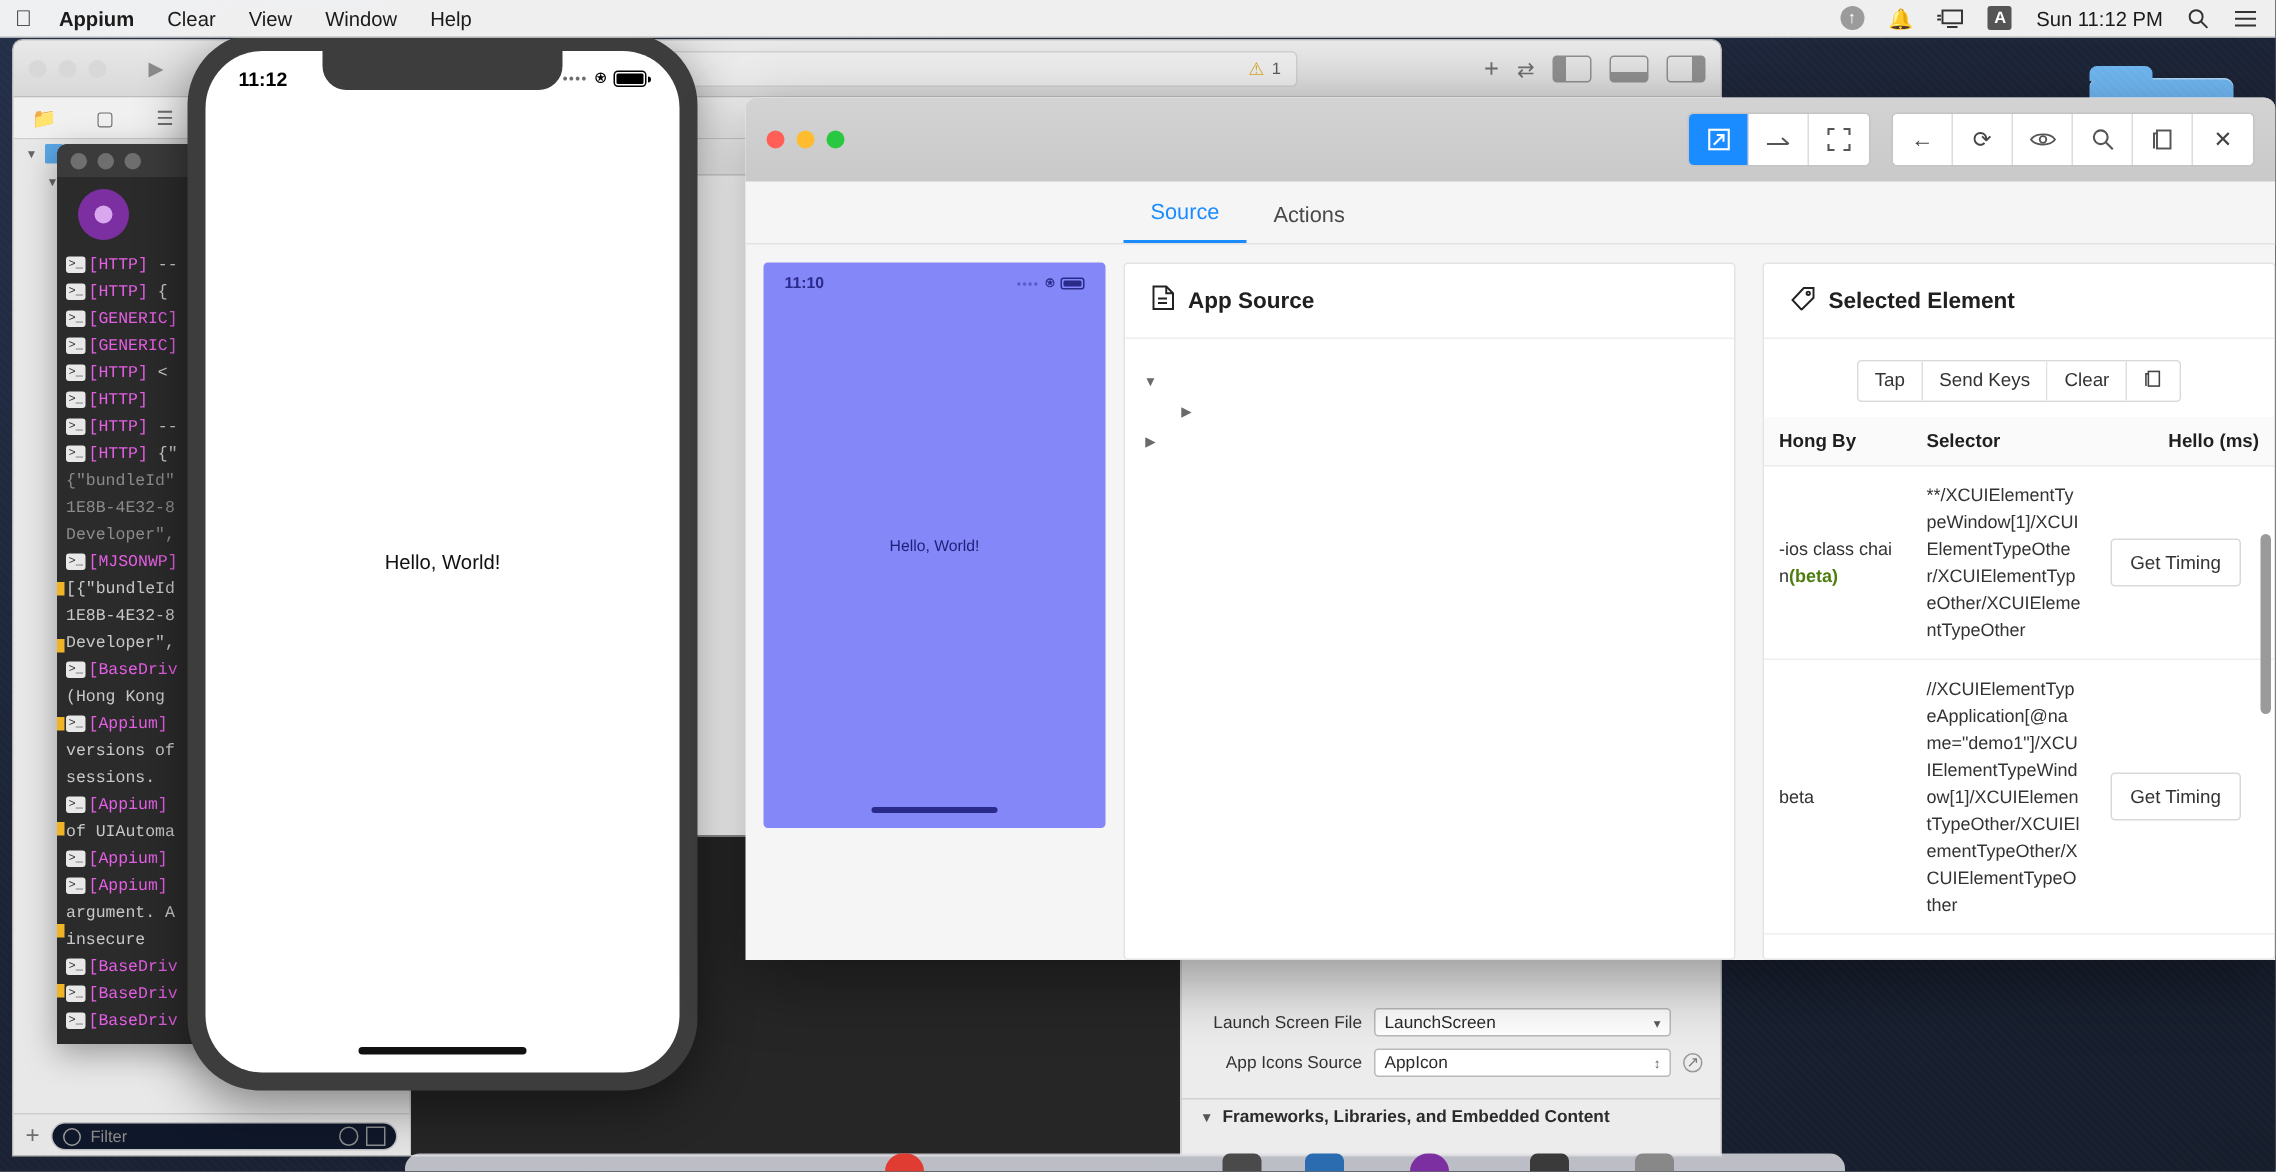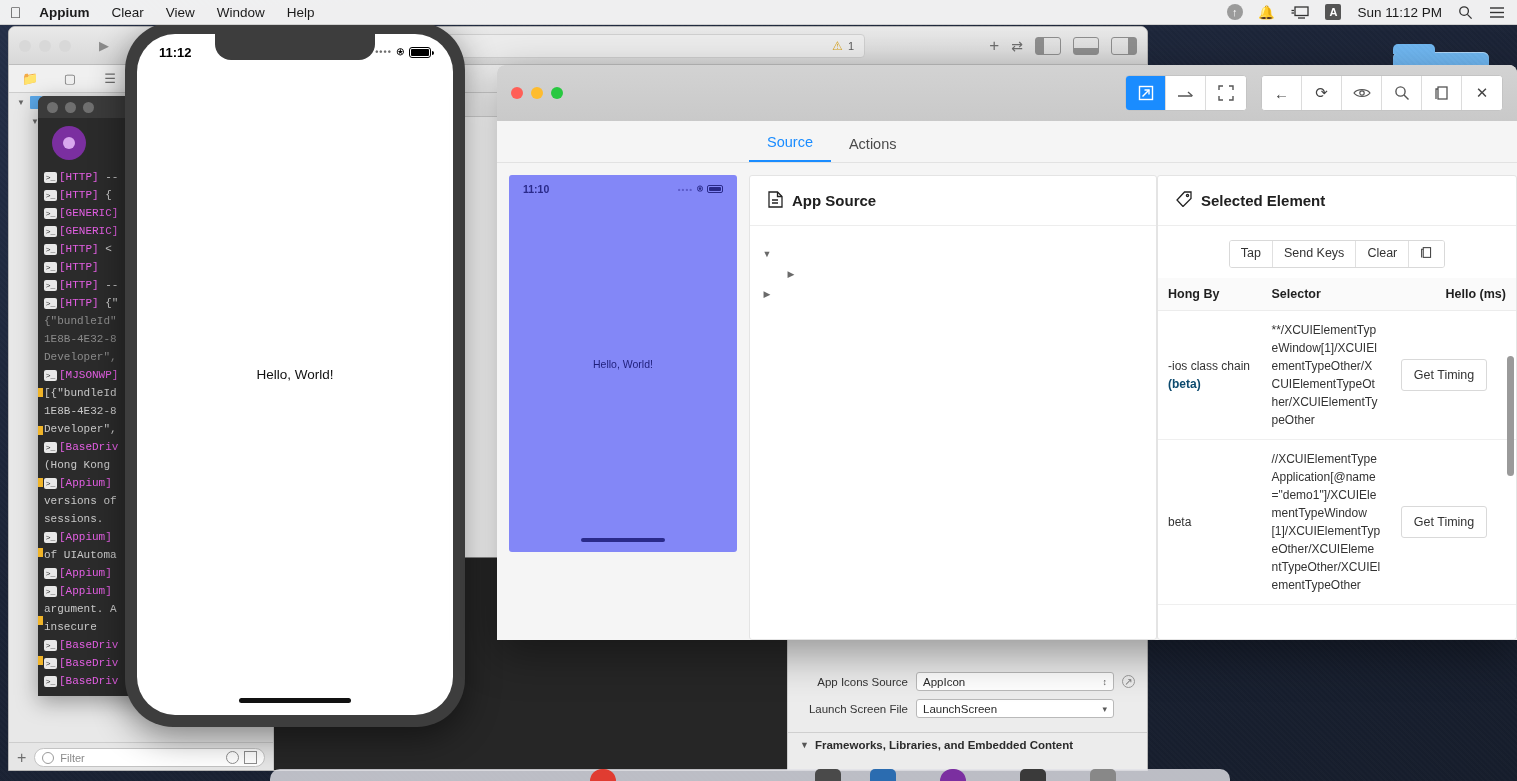--- a/index.html
+++ b/index.html
@@ -109,21 +109,21 @@
   }
   .nav-row { display:flex; align-items:center; gap:5px; padding: 3px 8px; }
   .nav-tri { color:#666; font-size: 8px; }
   .nav-ico { width:12px; height:13px; background:#5aa7e8; border-radius:1px; }
   .xc-nav-bottom {
     position:absolute; left:0; right:0; bottom:0; height:30px;
     background:#e6e6e6; border-top:1px solid #cdcdcd;
     display:flex; align-items:center; gap:8px; padding:0 8px;
   }
   .filter-box {
-    flex:1; height:19px; background:#ffffff; border:1px solid #c3c3c3;
+    flex:1; height:19px; background:#0f172a; border:1px solid #c3c3c3;
     border-radius: 10px; display:flex; align-items:center; gap:6px;
     padding: 0 7px; font-size:11px; color:#8a8a8a;
   }
   .filter-box .ficon { width:12px; height:12px; border:1.3px solid #9a9a9a; border-radius:50%; }
   .filter-box .tail { margin-left:auto; display:flex; gap:5px; align-items:center; }
   .sq-ic { width:13px; height:13px; border:1.2px solid #8e8e8e; }
   .rnd-ic { width:13px; height:13px; border:1.2px solid #8e8e8e; border-radius:50%; }
 
   .xc-editor { flex: 1; background: #fff; position: relative; overflow: hidden; }
   .xc-editor-bar {
@@ -285,21 +285,21 @@
   .iw-phone .st .rt{ margin-left:auto; display:flex; gap:4px; align-items:center; }
   .iw-batt { width:16px;height:8px;border:1.2px solid #2a2a8a;border-radius:2px;position:relative;}
   .iw-batt::before{content:"";position:absolute;inset:1px;background:#2a2a8a;border-radius:1px;}
   .iw-phone .hello {
     position:absolute; left:0; right:0; top:0; bottom:0;
     display:flex; align-items:center; justify-content:center;
     font-size:10.5px; color:#1f1f7a;
   }
   .iw-phone .hi { position:absolute; left:50%; transform:translateX(-50%); bottom:10px; width:84px; height:4px; background:#2a2a8a; border-radius:2px; }
 
-  .iw-panes { flex:1; display:flex; gap:0; padding: 12px 0 0 0; }
+  .iw-panes { flex:1; display:flex; gap:18px; padding: 12px 0 0 0; }
   .pane {
     background:#fff; border:1px solid #e4e4e4; border-radius:3px;
     display:flex; flex-direction:column; overflow:hidden;
   }
   .pane-source { width: 408px; }
   .pane-selected { flex:1; }
   .pane-hd {
     height: 50px; display:flex; align-items:center; gap:9px; padding: 0 18px;
     font-size: 15px; font-weight: bold; color:#202020; border-bottom:1px solid #ededed;
   }
@@ -323,21 +323,21 @@
   .sel-table th {
     background:#fafafa; text-align:left; padding: 9px 10px; font-weight:bold;
     color:#1f1f1f; border-bottom:1px solid #ececec; font-size:12.5px;
   }
   .sel-table td {
     padding: 10px; vertical-align: middle; border-bottom:1px solid #efefef;
     color:#333; word-break: break-all; line-height:18px;
   }
   .sel-table td.findby { width:88px; }
   .sel-table td.sel { width:110px; }
-  .sel-table .beta { color:#0c4a6e; font-weight:bold; }
+  .sel-table .beta { color:#4d7c0f; font-weight:bold; }
   .gt-btn {
     display:inline-block; padding:6px 12px; border:1px solid #d9d9d9;
     border-radius:3px; background:#fff; font-size:12.5px; color:#333; white-space:nowrap;
   }
   .scrollbar {
     position:absolute; right:2px; top:130px; width:7px; height:120px;
     background:#9a9a9a; border-radius:4px;
   }
 
   
@@ -449,34 +449,34 @@
 3.0)
   per
 licit
 
 ilities: {</div>
       </div>
 
       <div class="xc-inspector">
         <div style="height:575px"></div>
         <div class="insp-row">
+          <span class="insp-label">Launch Screen File</span>
+          <span class="insp-select">
+            <span>LaunchScreen</span>
+            <span class="caret">▾</span>
+          </span>
+          <span style="width:13px"></span>
+        </div>
+        <div class="insp-row">
           <span class="insp-label">App Icons Source</span>
           <span class="insp-select">
             <span>AppIcon</span>
             <span class="caret">↕</span>
           </span>
           <span class="plus-circ">↗</span>
-        </div>
-        <div class="insp-row">
-          <span class="insp-label">Launch Screen File</span>
-          <span class="insp-select">
-            <span>LaunchScreen</span>
-            <span class="caret">▾</span>
-          </span>
-          <span style="width:13px"></span>
         </div>
         <div class="insp-sec">
           <span style="font-size:9px;color:#555;">▼</span>
           <span>Frameworks, Libraries, and Embedded Content</span>
         </div>
       </div>
     </div>
   </div>
 
   <div class="appium-log-win">

